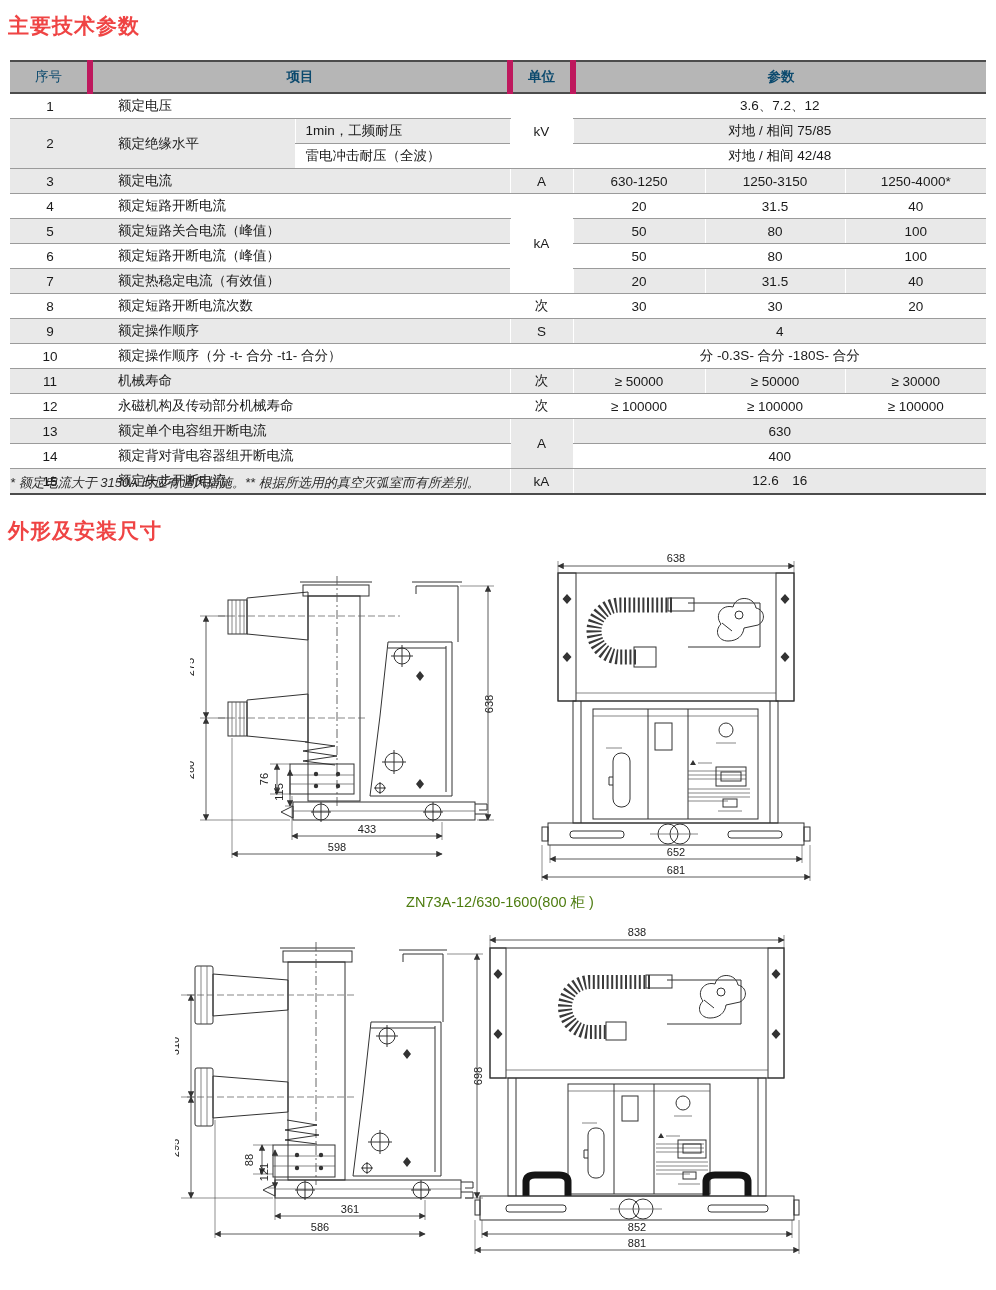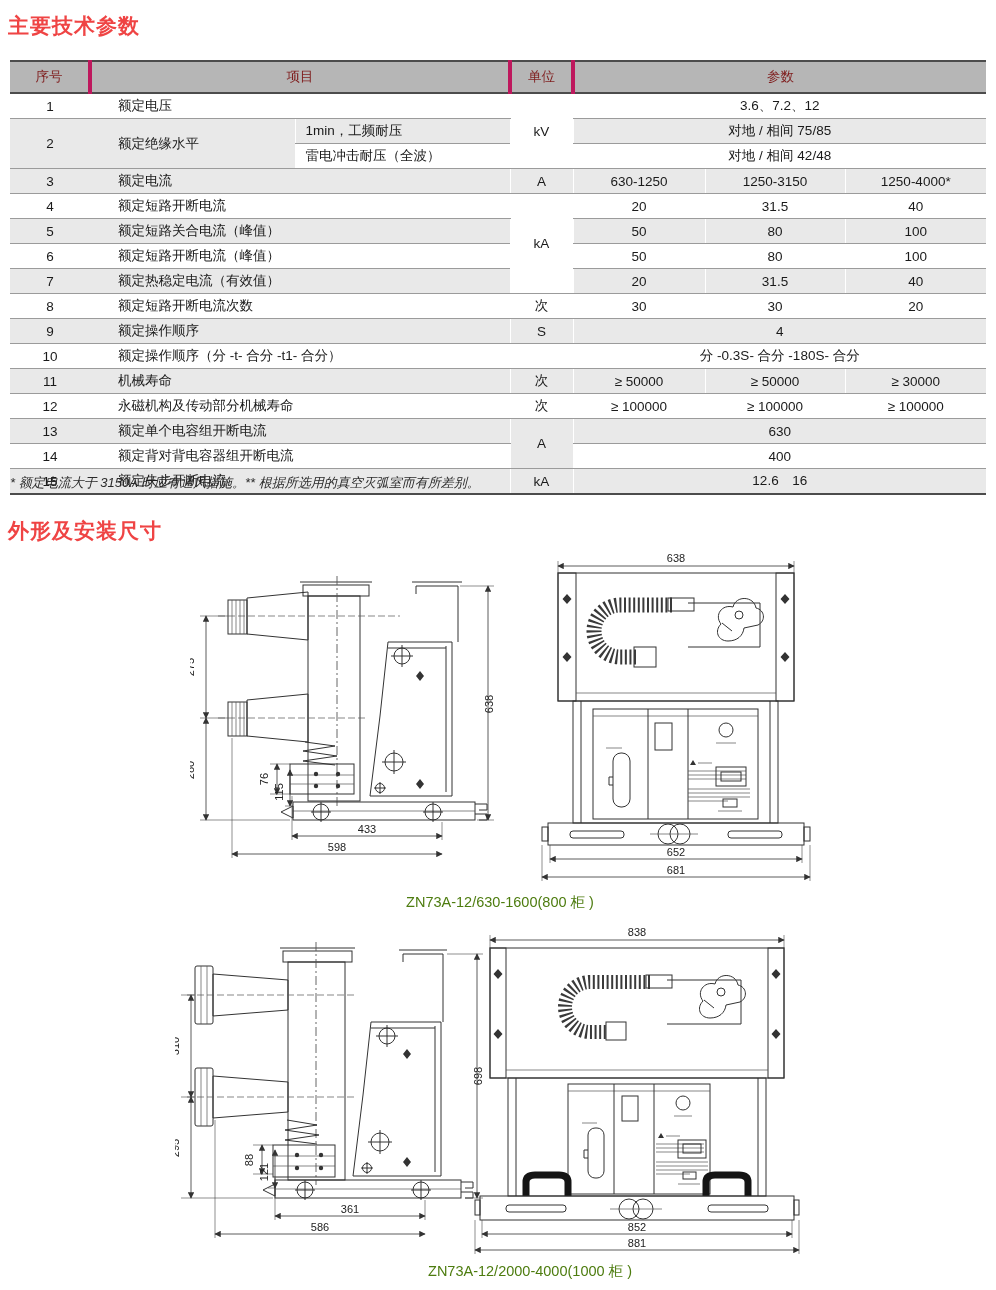--- a/index.html
+++ b/index.html
@@ -3,23 +3,23 @@
 <meta charset="utf-8">
 <style>
   html,body{margin:0;padding:0;background:#fff;}
   .page{position:relative;width:996px;height:1290px;background:#fff;
         font-family:"Liberation Sans","DejaVu Sans",sans-serif;color:#222;overflow:hidden;}
   .abs{position:absolute;}
   .sec-title{font-size:21px;font-weight:bold;color:#ef4444;letter-spacing:1px;}
   
   table.params{border-collapse:collapse;table-layout:fixed;width:976px;
                border-top:2px solid #4c4c4c;border-bottom:2px solid #4c4c4c;font-size:13.5px;}
-  table.params th{background:#b6b6b6;font-weight:normal;color:#7f1d1d;height:28px;
+  table.params th{background:#b6b6b6;font-weight:normal;color:#0c4a6e;height:28px;
                   border-bottom:2px solid #4c4c4c;}
-  table.params th + th{border-left:4px solid #be185d;}
+  table.params th + th{border-left:6px solid #be185d;font-weight:bold;}
   table.params td{height:24px;border-bottom:1px solid #9b9b9b;text-align:center;
                   padding:0;color:#1a1a1a;background:#fff;}
   table.params tr.g td{background:#e9e9e9;}
   table.params td.w{background:#fff;}
   table.params td.item,table.params td.sub{text-align:left;padding-left:28px;}
   table.params td.sub{padding-left:10px;border-left:1px solid #fff;}
   table.params td.vc{border-left:1px solid #fff;}
   .footnote{font-size:13px;color:#2a2a2a;font-style:italic;}
   .caption{font-size:14.5px;color:#4d7c0f;text-align:center;}
   
@@ -465,15 +465,14 @@
     </g>
     <g>
       <path class="ext" d="M20,292 V310 M330,292 V310 M13,292 V326 M337,292 V326"></path>
       <line class="dm" x1="20" y1="306" x2="330" y2="306" marker-start="url(#ar4)" marker-end="url(#ar4)"></line>
       <text class="dt" x="175" y="303" text-anchor="middle">852</text>
       <line class="dm" x1="13" y1="322" x2="337" y2="322" marker-start="url(#ar4)" marker-end="url(#ar4)"></line>
       <text class="dt" x="175" y="319" text-anchor="middle">881</text>
     </g>
   </svg>
 
-  <div class="abs caption" style="left:350px;top:1262px;width:360px;">ZN73A-12/2000-4000(1000 柜 )</div>
 
 </div>
 
 </body></html>

